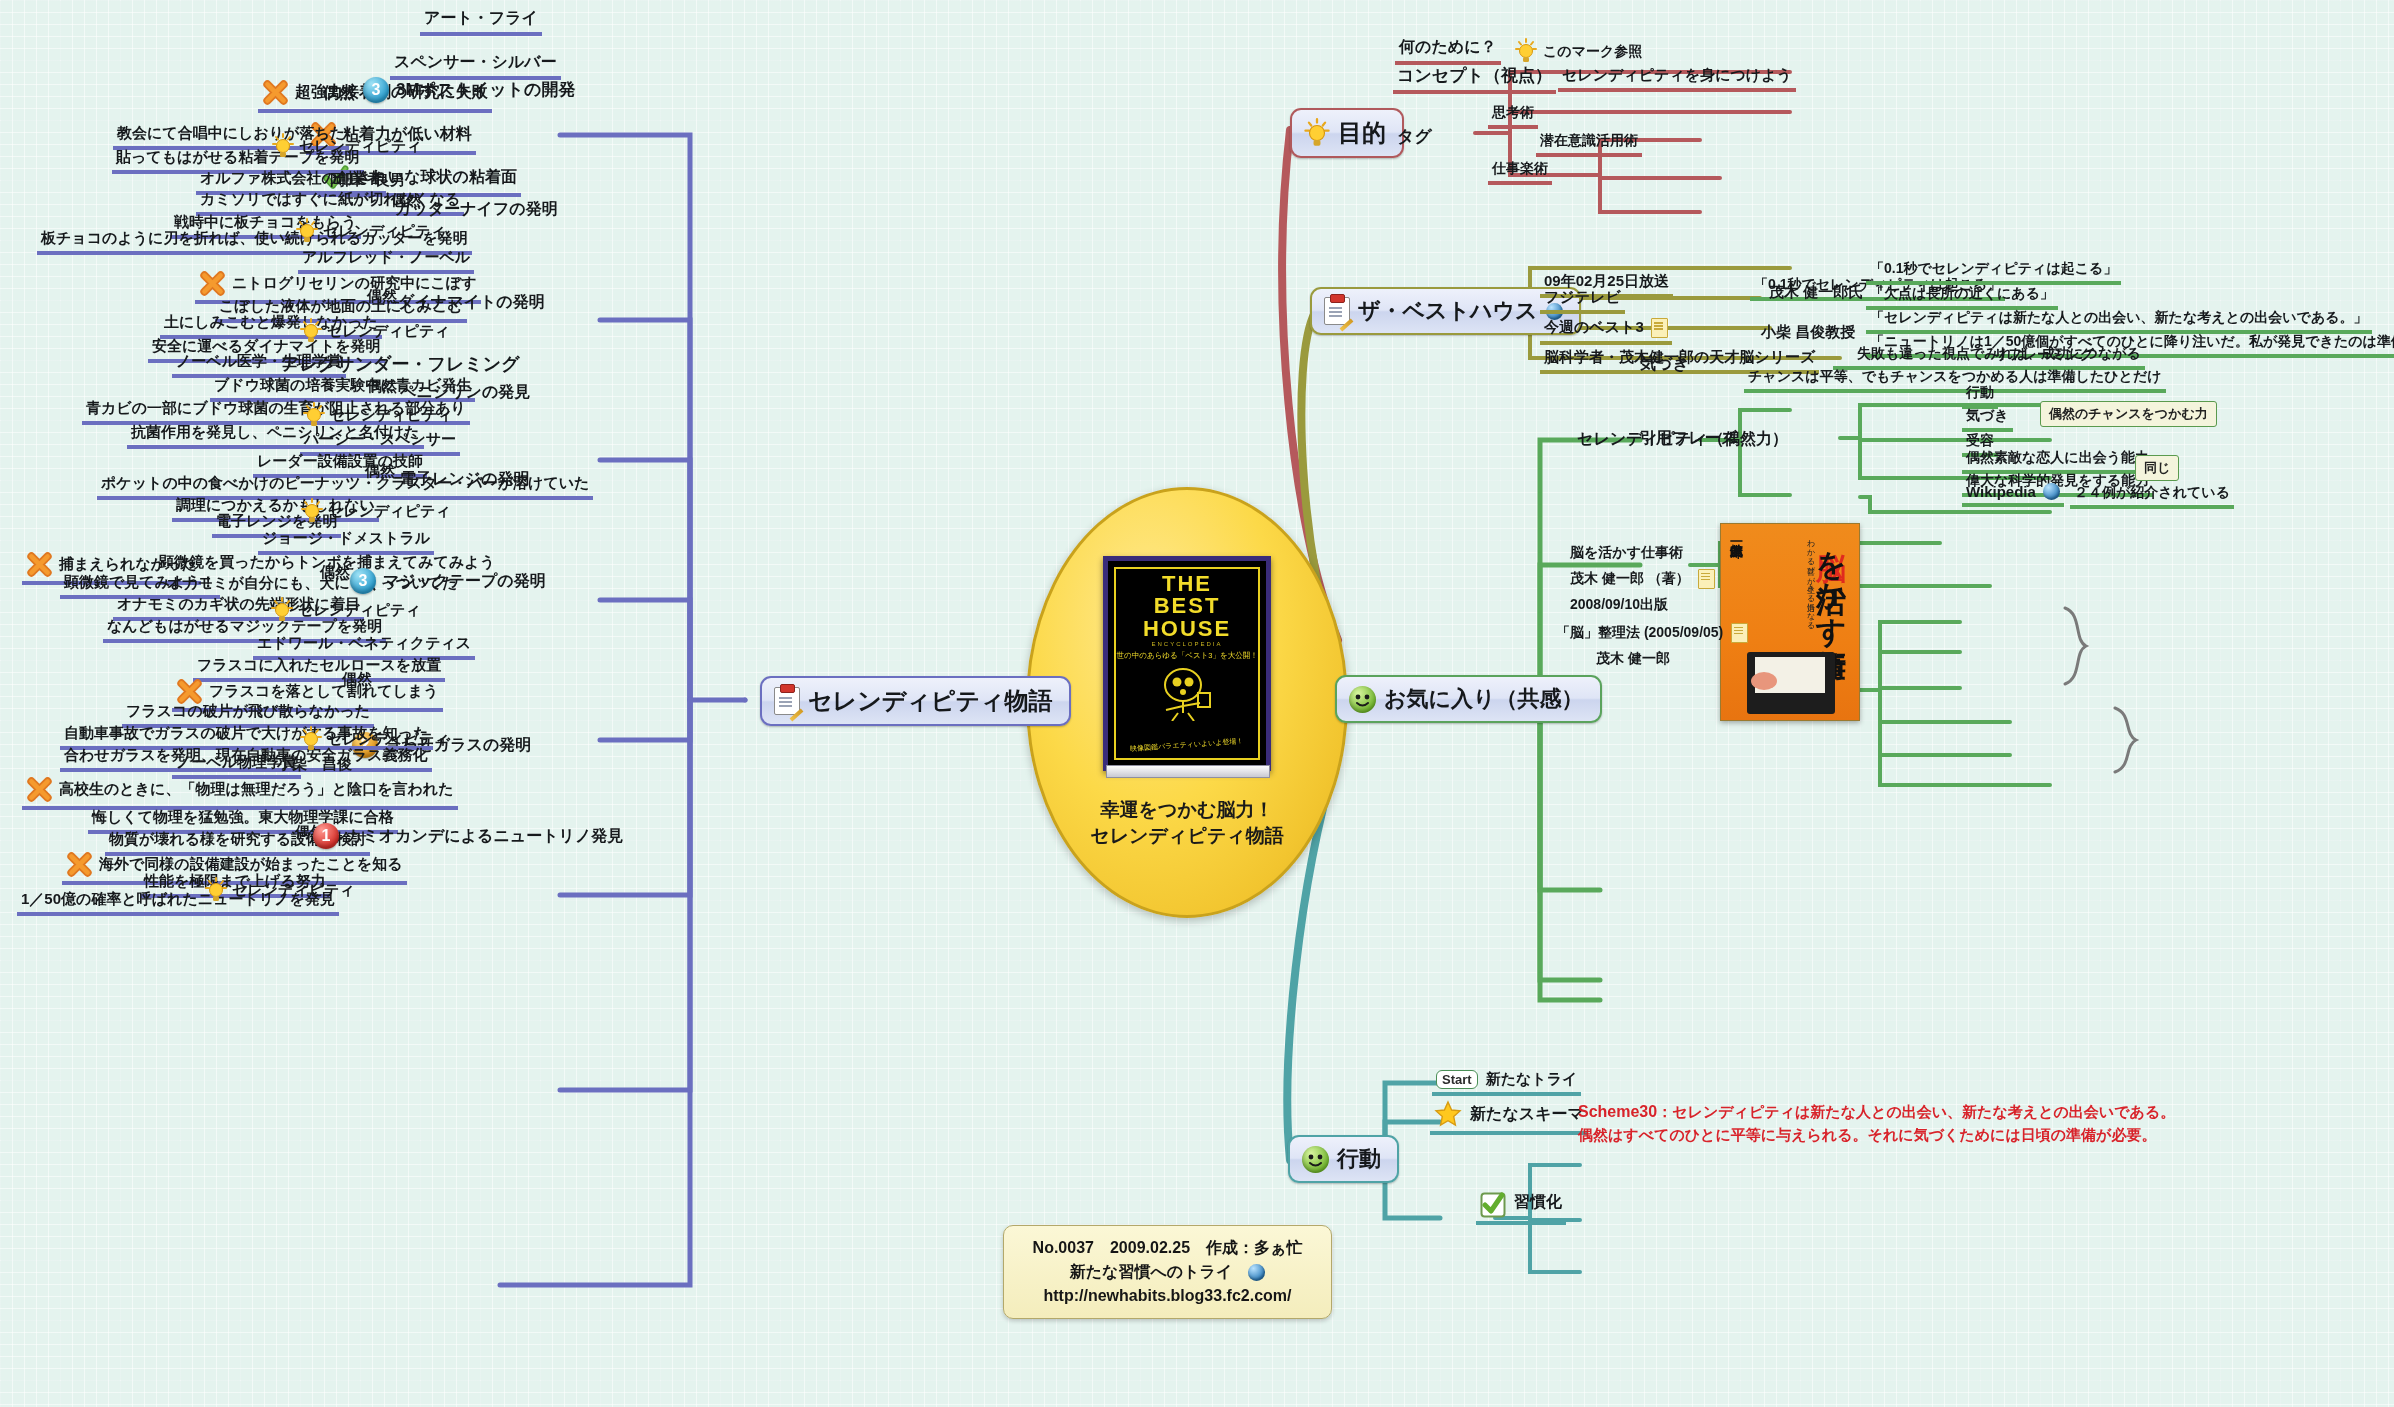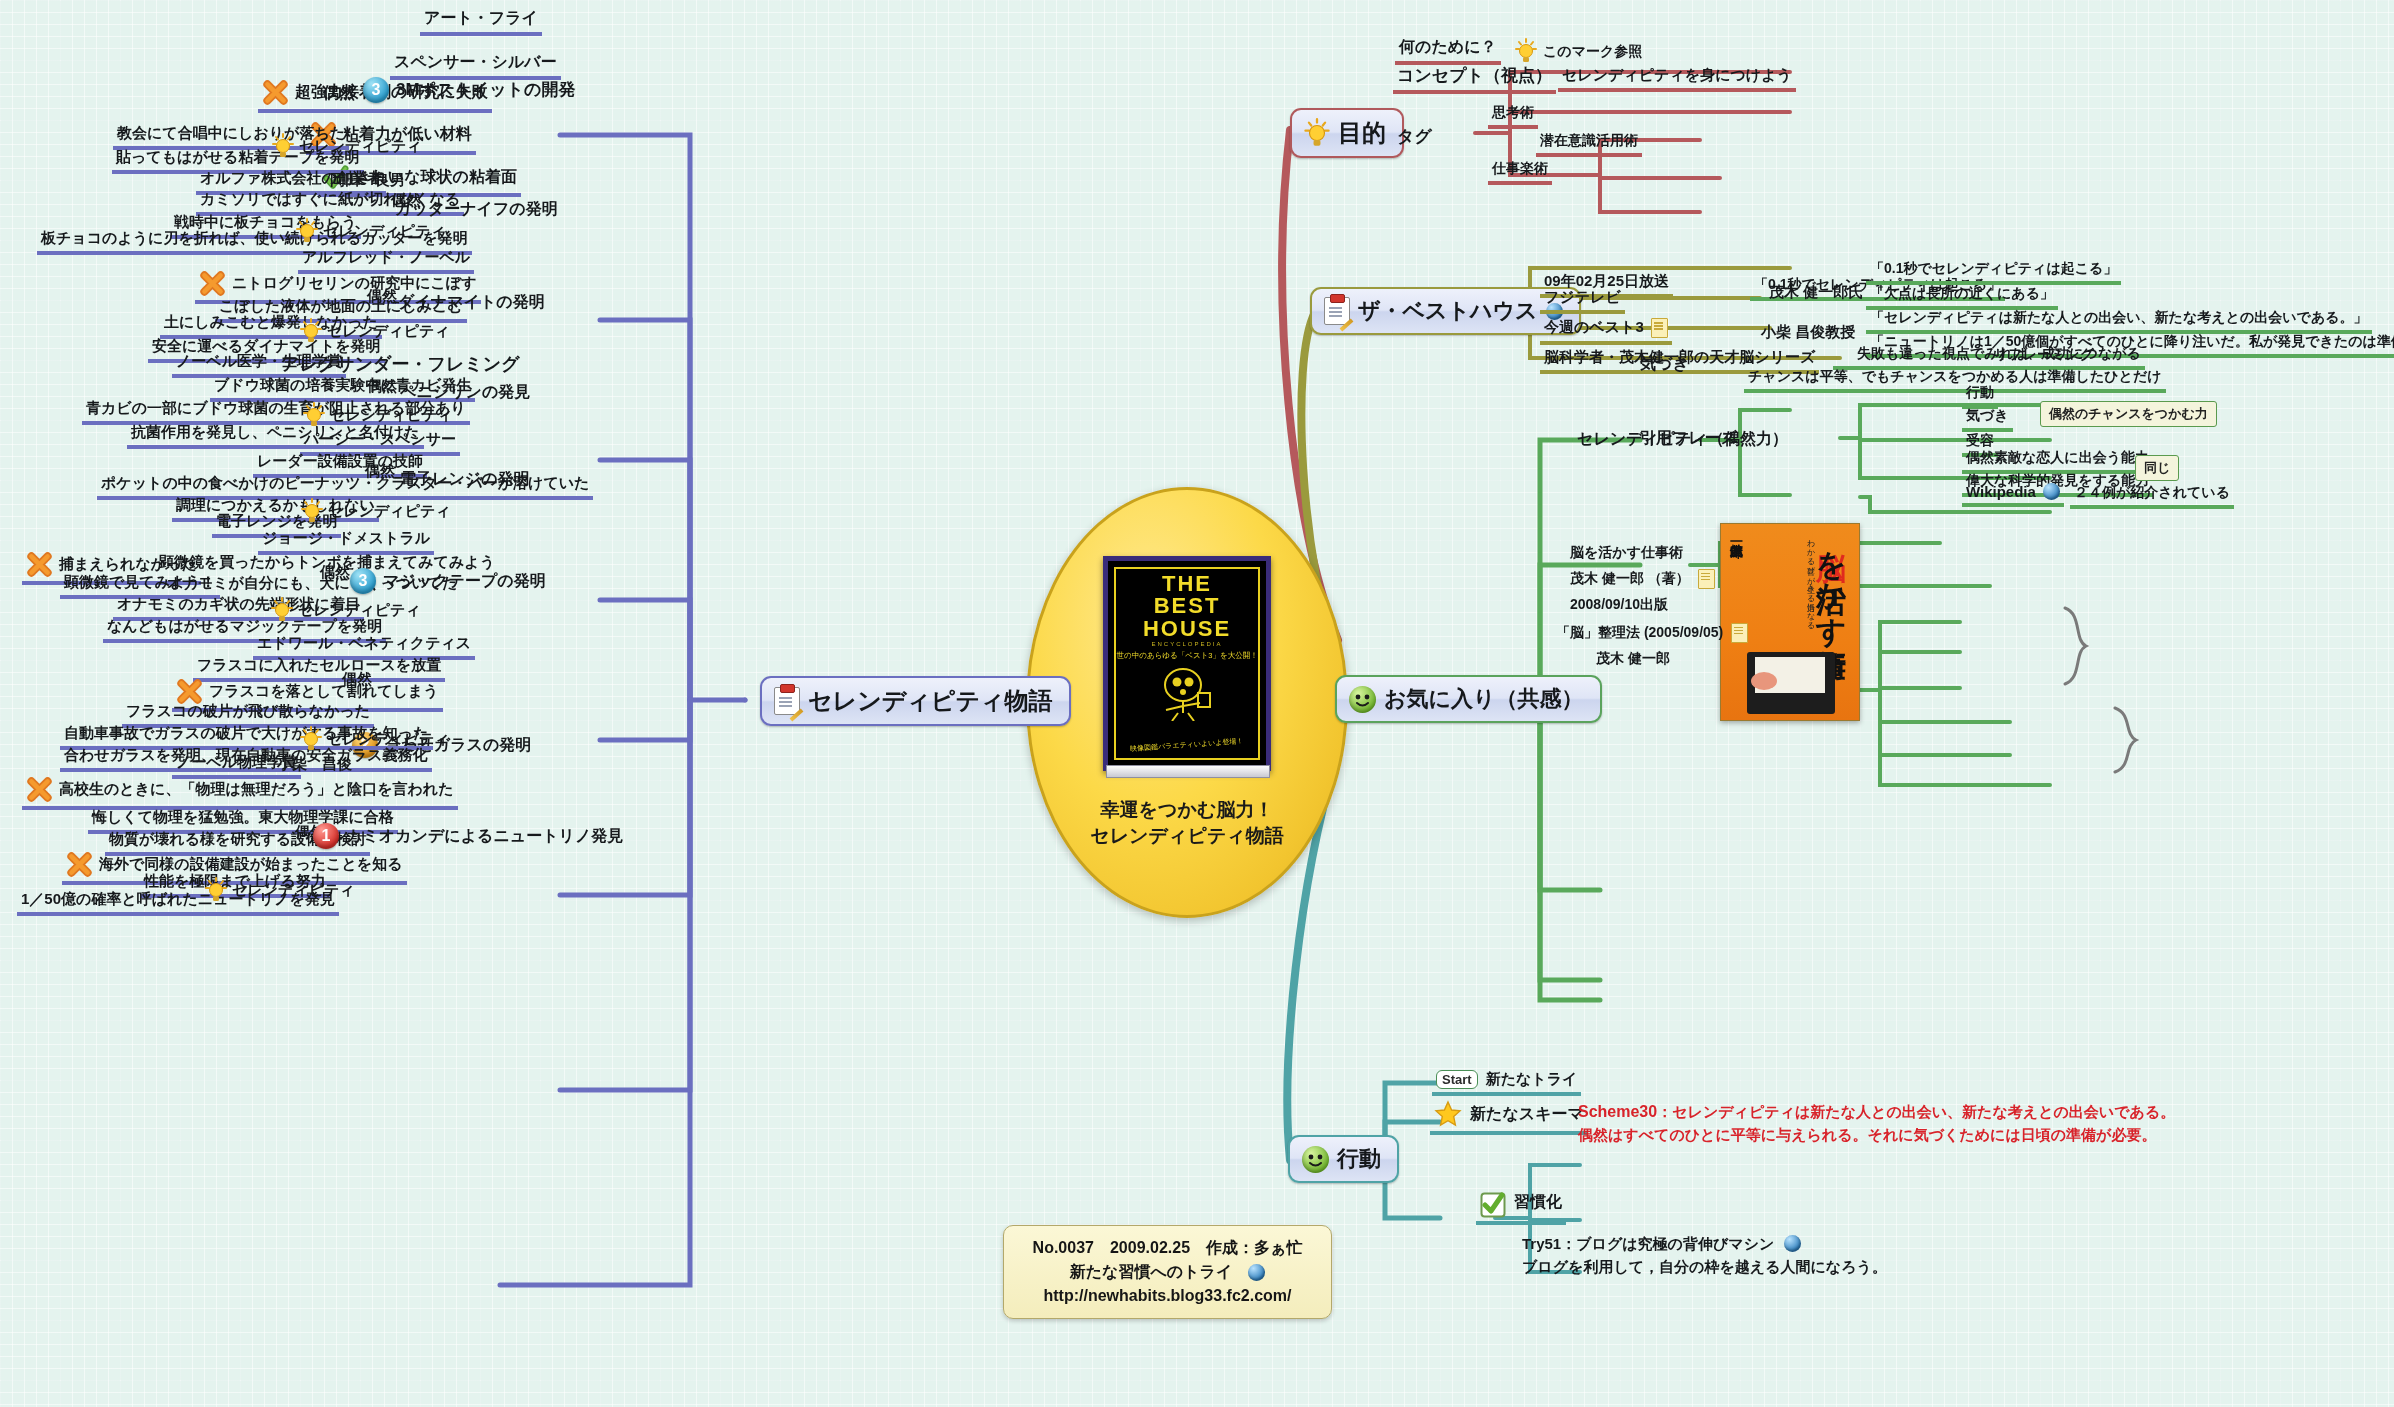--- a/index.html
+++ b/index.html
@@ -549,27 +549,20 @@
     <div>偶然はすべてのひとに平等に与えられる。それに気づくためには日頃の準備が必要。</div>
   </div>
   <div class="leaf u-teal" style="left:1476px;top:1192px;font-size:16px;display:flex;gap:8px;">
     <svg class="chkbox" viewBox="0 0 26 26">
         <rect x="1.5" y="1.5" width="23" height="23" rx="3" fill="#fff" stroke="#6d9a4e" stroke-width="2"></rect>
         <path d="M5 13 L11 19 L22 3" stroke="#62ad2e" stroke-width="5" fill="none" stroke-linecap="round" stroke-linejoin="round"></path>
       </svg>
     <span>習慣化</span>
   </div>
 
-  <div class="tryline" style="left:1522px;top:1232px;">
-    <div style="display:flex;align-items:center;gap:10px;">
-      <span><span>Try51</span><span>：ブログは究極の背伸びマシン</span></span>
-      <span class="globe"></span>
-    </div>
-    <div>ブログを利用して，自分の枠を越える人間になろう。</div>
-  </div>
 
   <div class="infobox" style="left:1003px;top:1225px;width:295px;">
     <div>No.0037　2009.02.25　作成：多ぁ忙</div>
     <div style="display:flex;align-items:center;justify-content:center;gap:16px;">
       <span>新たな習慣へのトライ</span>
       <span class="globe"></span>
     </div>
     <div>http://newhabits.blog33.fc2.com/</div>
   </div>
 </div>

